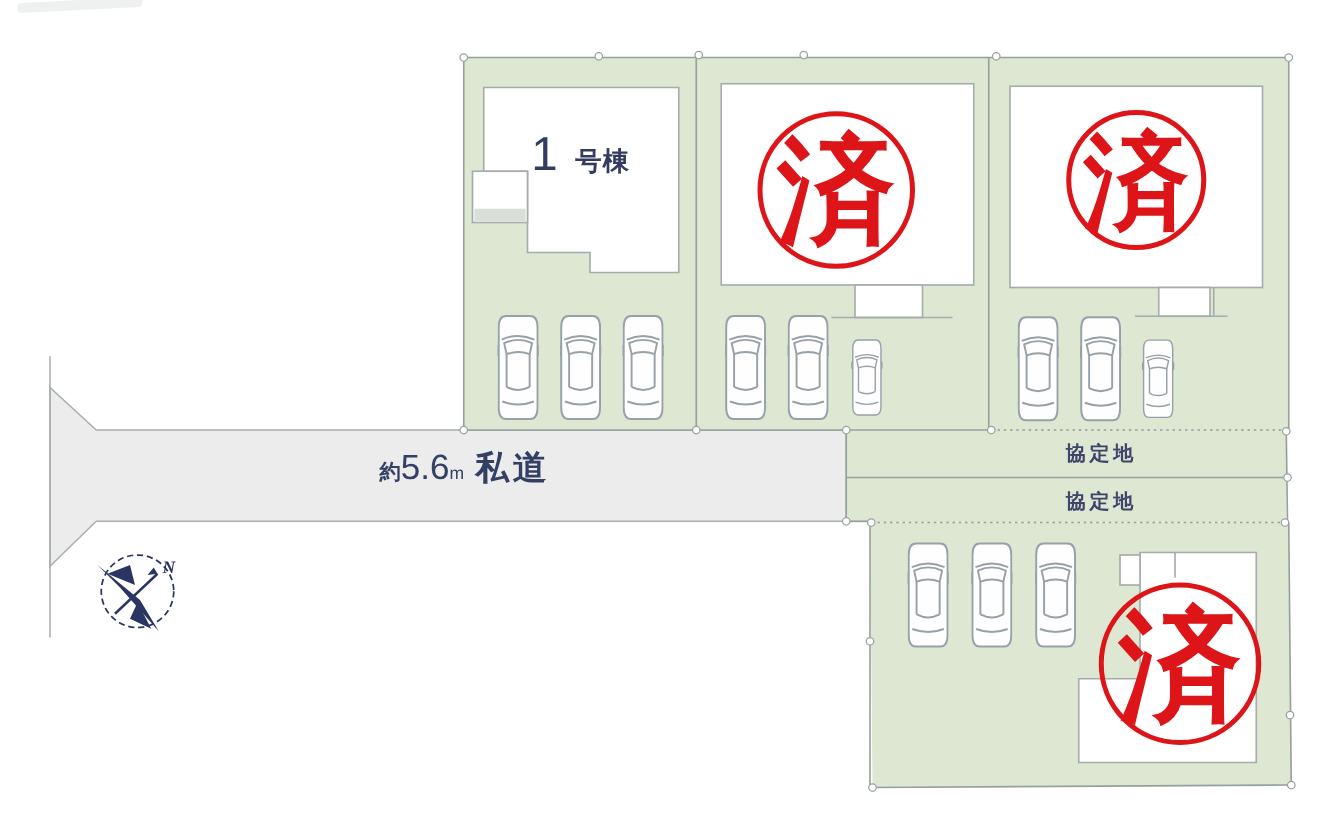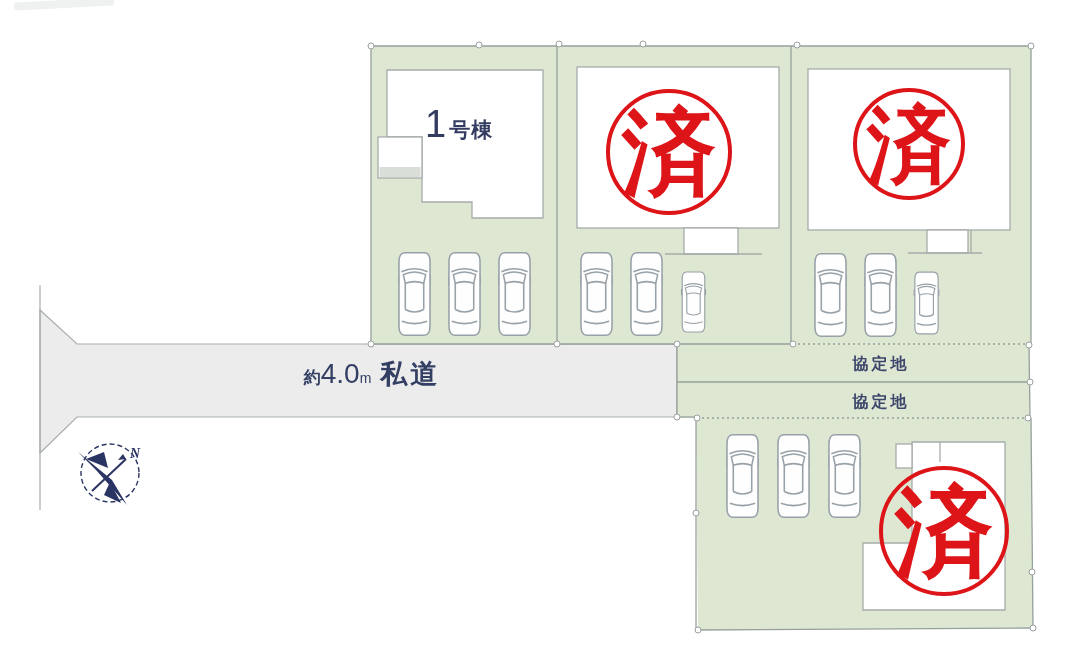--- a/index.html
+++ b/index.html
@@ -9,21 +9,21 @@
   }
   .abs{position:absolute;}
   svg{display:block;}
 
   
   .building-label{
     left:425px;top:105px;display:flex;align-items:baseline;gap:3px;
     color:#333b60;
   }
   .building-label .num{font-size:38px;font-weight:500;line-height:1;}
-  .building-label .suffix{font-size:21px;font-weight:600;line-height:1;letter-spacing:1px;}
+  .building-label .suffix{font-size:21px;font-weight:600;line-height:1;letter-spacing:1px;margin-left:11px;}
 
   .road-label{
     left:262px;top:360px;width:220px;height:36px;
     display:flex;align-items:baseline;justify-content:center;
     color:#333f63;white-space:nowrap;
   }
   .road-label .prefix{font-size:17px;font-weight:600;}
   .road-label .value{font-size:28px;font-weight:500;line-height:1;}
   .road-label .unit{font-size:14px;font-weight:500;}
   .road-label .name{font-size:27px;font-weight:700;margin-left:9px;letter-spacing:3px;line-height:1;}
@@ -178,21 +178,21 @@
     </g>
   </svg>
 
   <div class="abs building-label">
     <span class="num">1</span>
     <span class="suffix">号棟</span>
   </div>
 
   <div class="abs road-label">
     <span class="prefix">約</span>
-    <span class="value">4.0</span>
+    <span class="value">5.6</span>
     <span class="unit">m</span>
     <span class="name">私道</span>
   </div>
 
   <div class="abs strip-label one">協定地</div>
   <div class="abs strip-label two">協定地</div>
 
   <div class="abs stamp s2">済</div>
   <div class="abs stamp s3">済</div>
   <div class="abs stamp s4">済</div>

